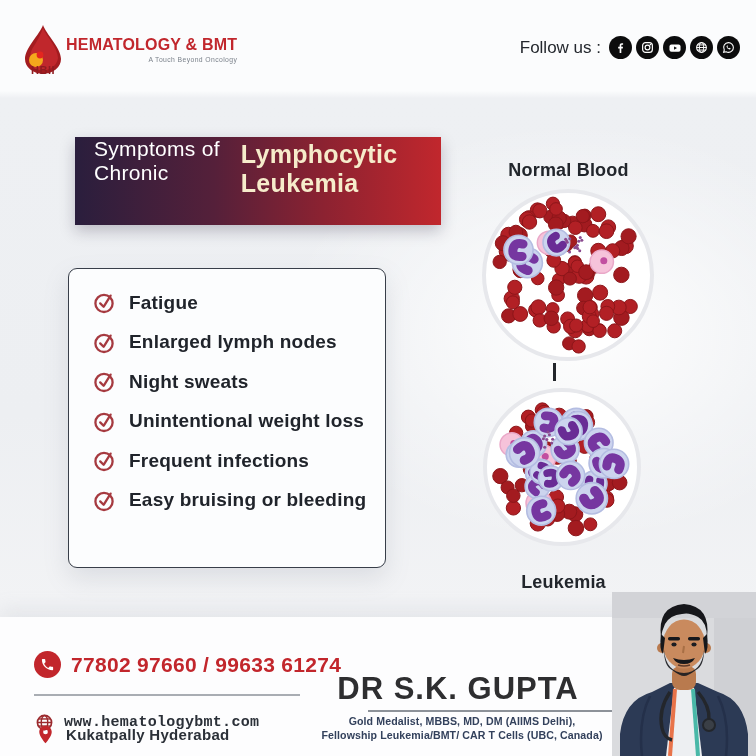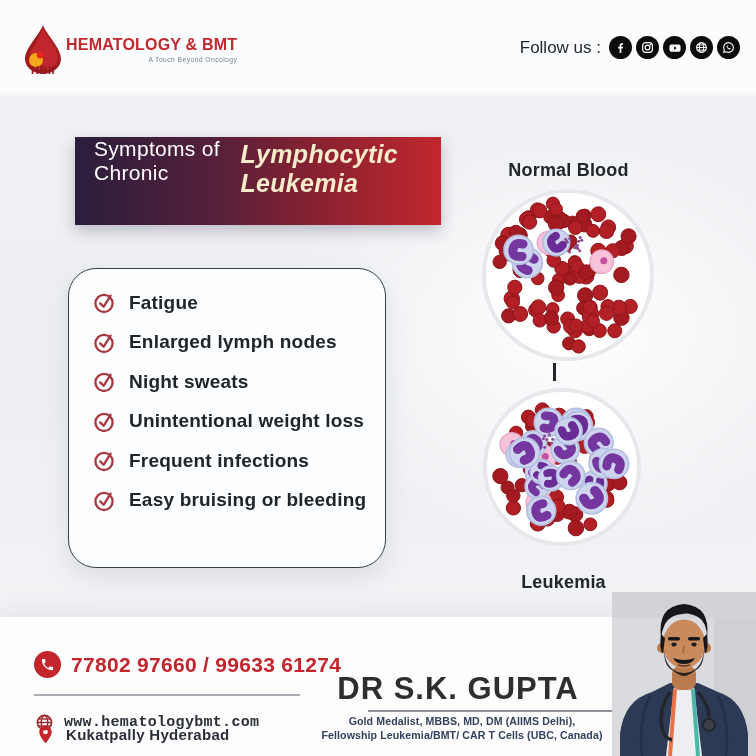--- a/index.html
+++ b/index.html
@@ -21,23 +21,23 @@
   .follow{right:16px;top:36px;display:flex;align-items:center;gap:6px;}
   .follow-label{font-size:17px;color:#24282e;font-weight:400;margin-right:2px;text-align:center;}
   .soc{width:23px;height:23px;border-radius:50%;background:#0c0c0d;display:flex;align-items:center;justify-content:center;}
   .soc svg{display:block;}
   
   .banner{left:75px;top:137px;width:366px;height:88px;
     background:linear-gradient(90deg,#2a1e3d 0%,#55203a 38%,#8c2231 68%,#c1272d 100%);
     box-shadow:0 6px 14px rgba(40,30,60,.25);
     display:flex;flex-direction:row;justify-content:center;padding-left:19px;box-sizing:border-box;}
   .banner-1{font-size:21px;color:#ffffff;font-weight:500;letter-spacing:.3px;}
-  .banner-2{font-size:25px;color:#f6eccb;font-weight:800;letter-spacing:.3px;margin-top:3px;font-style:italic;}
+  .banner-2{font-size:25px;color:#f6eccb;font-weight:800;letter-spacing:.3px;margin-top:3px;}
   
-  .card{left:68px;top:268px;width:318px;height:300px;background:#fcfdfe;border:1.6px solid #383e49;border-radius:28px;z-index:1;
+  .card{left:68px;top:268px;width:318px;height:300px;background:#fcfdfe;border:1.6px solid #383e49;border-radius:9px;z-index:1;
     box-shadow:0 10px 24px rgba(120,130,145,.18);box-sizing:border-box;padding:14px 0 0 24px;}
   .symptom{display:flex;align-items:center;height:39.5px;gap:13px;}
   .check{width:23px;height:23px;flex:0 0 23px;}
   .symptom-label{font-size:19px;font-weight:700;color:#20242b;letter-spacing:.2px;}
   
   .blood-label{z-index:3;font-size:18px;font-weight:700;color:#22262c;text-align:center;letter-spacing:.2px;}
   .normal-label{left:486px;top:160px;width:165px;}
   .leukemia-label{left:496px;top:572px;width:135px;}
   .blood-circle{z-index:2;}
   .connector{left:553px;top:363px;width:2.5px;height:18px;background:#23262b;z-index:2;}

